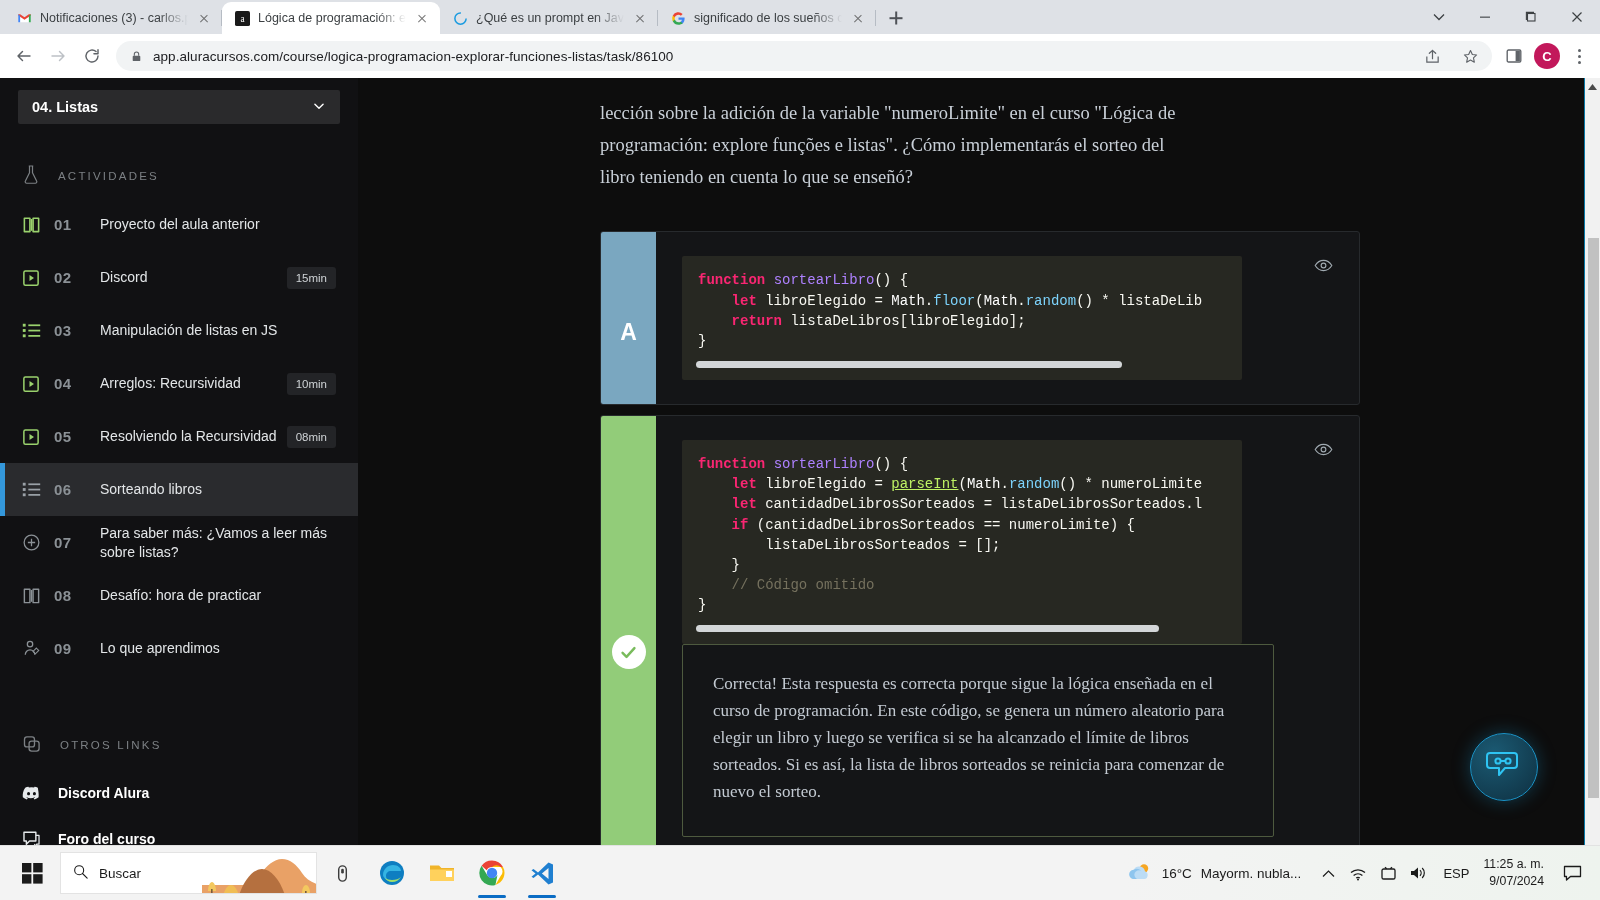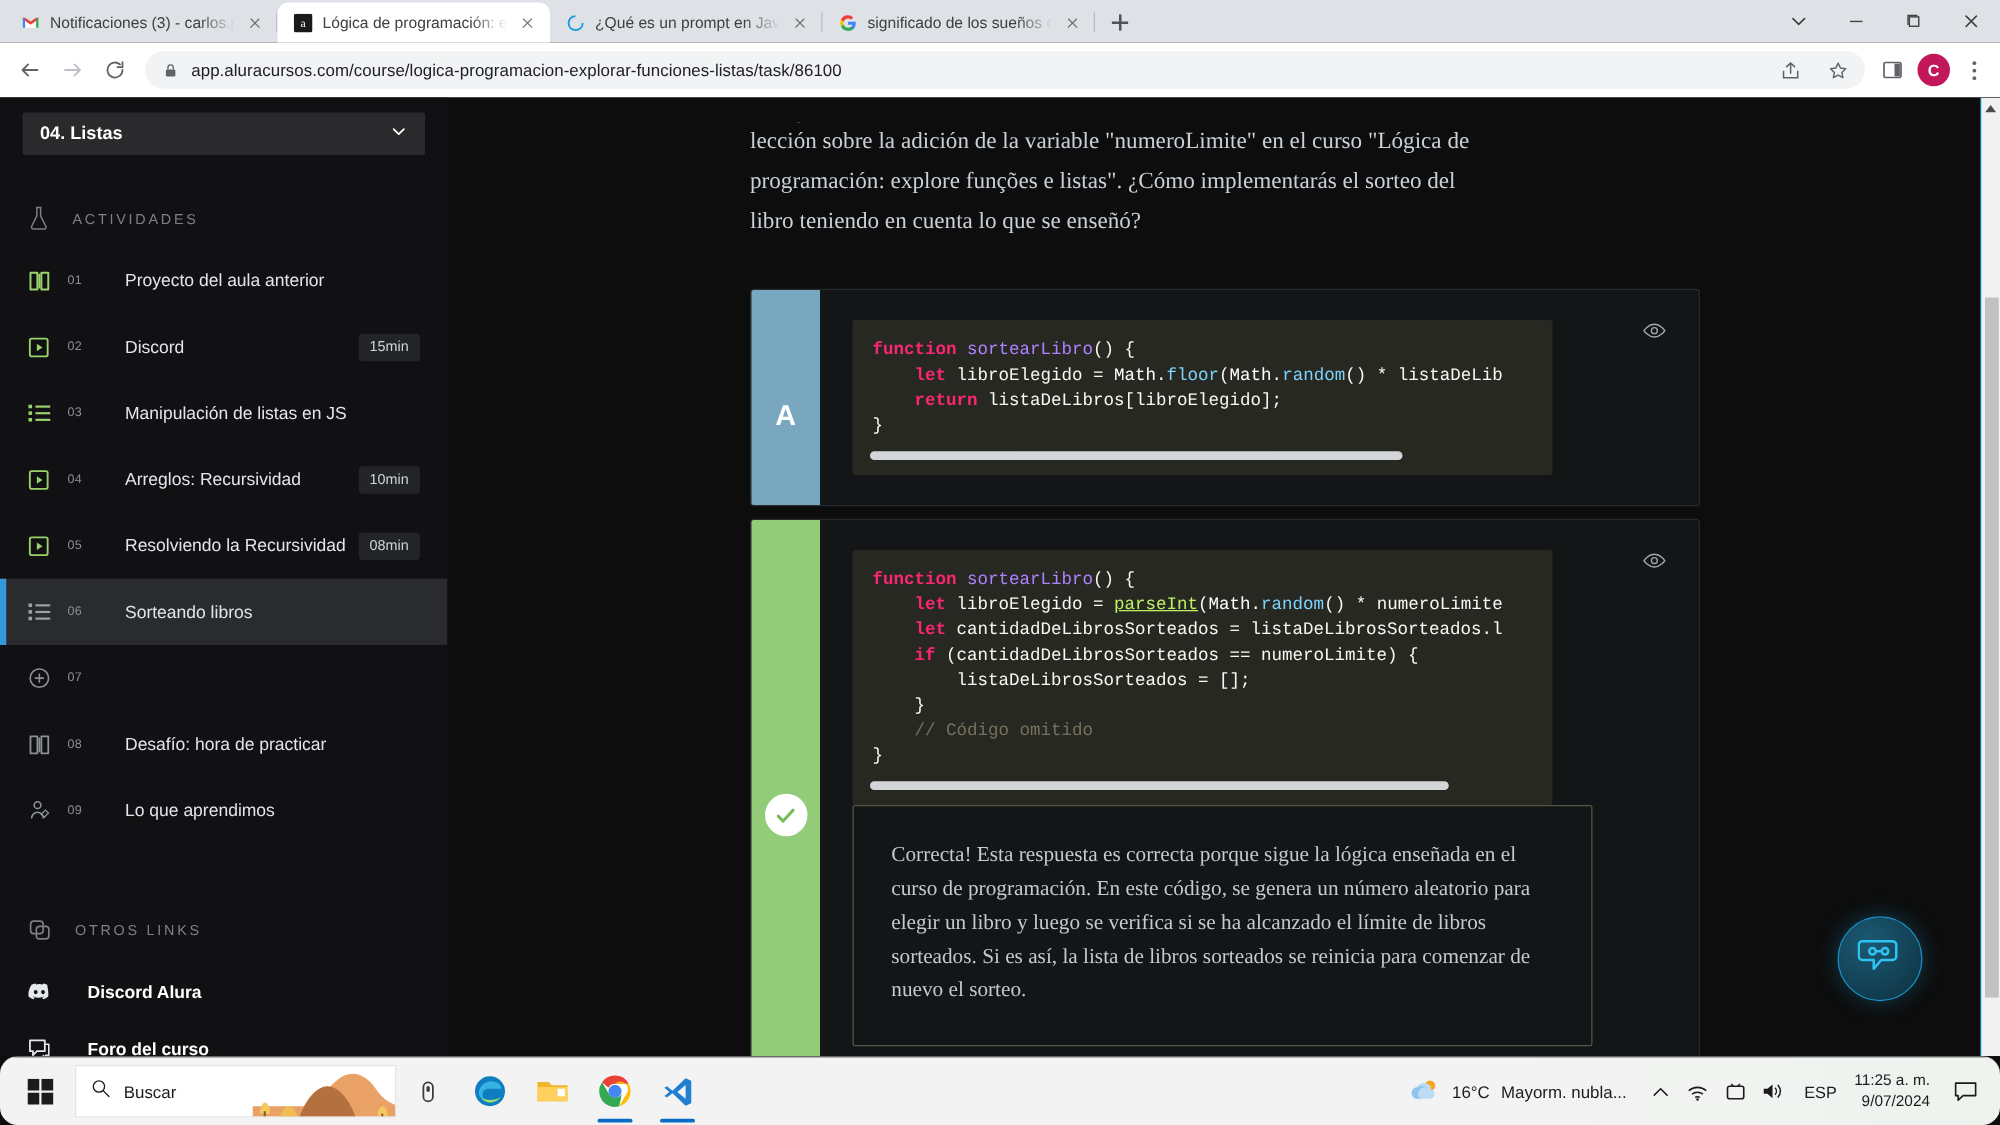--- a/index.html
+++ b/index.html
@@ -96,33 +96,33 @@
     margin-top: 30px; color: #7c8084; font-size: 11.5px; letter-spacing: 2.2px;
   }
   .group-label.links { margin-top: 48px; }
 
   .lesson {
     display: flex; align-items: center; gap: 0; padding: 0 22px; min-height: 53px;
     position: relative; color: #d6d9dc; text-decoration: none;
   }
   .lesson .licon { width: 32px; flex: none; display: flex; align-items: center; color: #9ad26d; }
   .lesson.muted .licon { color: #8b9196; }
-  .lesson .num { width: 46px; flex: none; font-size: 10px; color: #8b9196; letter-spacing: .3px; }
+  .lesson .num { width: 46px; flex: none; font-size: 15px; color: #8b9196; letter-spacing: .3px; font-weight: bold; }
   .lesson .ltext { flex: 1; font-size: 14px; line-height: 1.35; color: #e3e6e8; padding-right: 8px; }
   .lesson .dur {
     flex: none; background: #232427; border-radius: 3px; color: #cfd3d6;
     font-size: 11.5px; padding: 5px 9px; margin-left: auto;
   }
   .lesson.current { background: #2a2b2e; }
   .lesson.current:before {
     content:""; position:absolute; left:0; top:0; bottom:0; width:5px; background:#3498db;
   }
 
   .otherlink {
-    display: flex; align-items: center; gap: 12px; padding: 0 22px; height: 32px;
+    display: flex; align-items: center; gap: 0; padding: 0 22px; height: 32px;
     color: #fff; font-size: 14px; font-weight: 700;
   }
   .otherlink .licon { width: 36px; flex: none; display:flex; align-items:center; color:#e6e9eb; }
 
   
   .content {
     flex: 1; position: relative; overflow: hidden;
     padding: 0 0 0 0;
   }
   .content-inner { padding: 0 240px 0 242px; }
@@ -198,21 +198,20 @@
     position: absolute; left: 3px; right: 1px; top: 160px; height: 560px;
     background: #c1c1c1; border-radius: 0;
   }
 
   
   .taskbar {
     position: absolute; left: 0; bottom: 0; width: 1600px; height: 55px;
     background: linear-gradient(to right,#f3f3f3 0%,#f3f3f3 70%,#eef3ee 100%);
     display: flex; align-items: center; padding: 0 6px;
     border-top: 1px solid #e2e2e2;
-    border-radius: 14px;
   }
   .start { width: 52px; height: 48px; display:flex; align-items:center; justify-content:center; }
   .searchbox {
     width: 257px; height: 42px; background: #fff; border: 1px solid #e3e3e3;
     display: flex; align-items: center; gap: 11px; padding: 0 12px; position: relative;
     overflow: hidden; margin-left: 2px;
   }
   .searchbox .stext { font-size: 13.5px; color: #1b1b1b; }
   .searchbox .sart {
     position: absolute; right: -4px; bottom: -6px; width: 118px; height: 48px;
@@ -463,20 +462,21 @@
       </div>
 
       <div class="lesson muted">
         <span class="licon">
           <svg width="19" height="19" viewBox="0 0 24 24">
               <circle cx="12" cy="12" r="9.3" fill="none" stroke="#8b9196" stroke-width="1.6"></circle>
               <path d="M12 7.4v9.2M7.4 12h9.2" stroke="#8b9196" stroke-width="1.6"></path>
             </svg>
         </span>
         <span class="num">07</span>
+        <span class="ltext">Para saber más: ¿Vamos a leer más sobre listas?</span>
       </div>
 
       <div class="lesson muted">
         <span class="licon">
           <svg width="19" height="19" viewBox="0 0 24 24">
               <path d="M3 4h7v17H3zM14 4h7v17h-7z" fill="none" stroke="#8b9196" stroke-width="1.8" stroke-linejoin="round"></path>
               <path d="M12 5v15" stroke="#8b9196" stroke-width="1.8"></path>
             </svg>
         </span>
         <span class="num">08</span>

